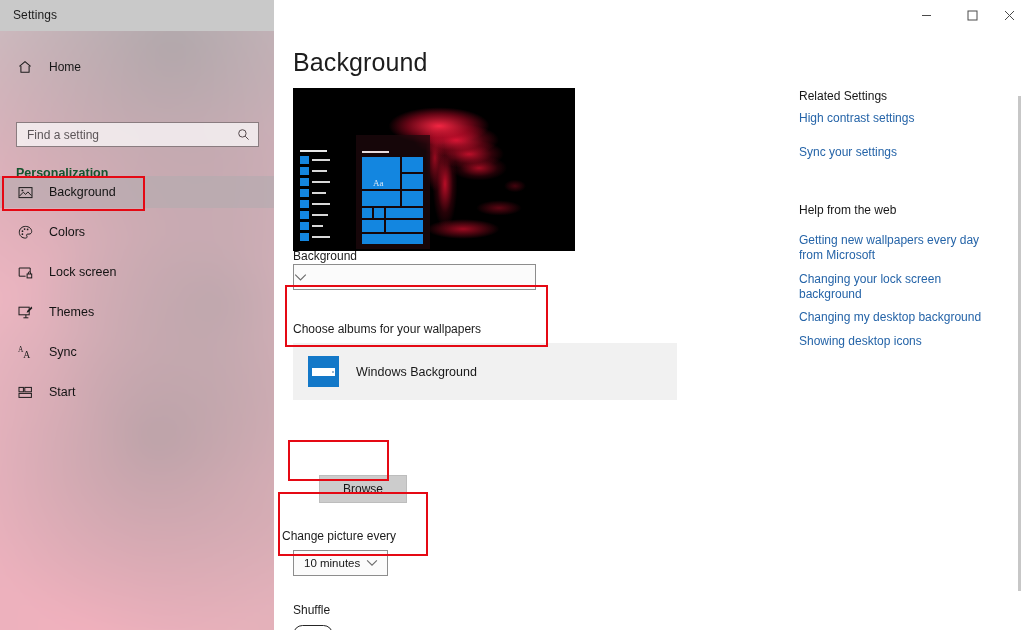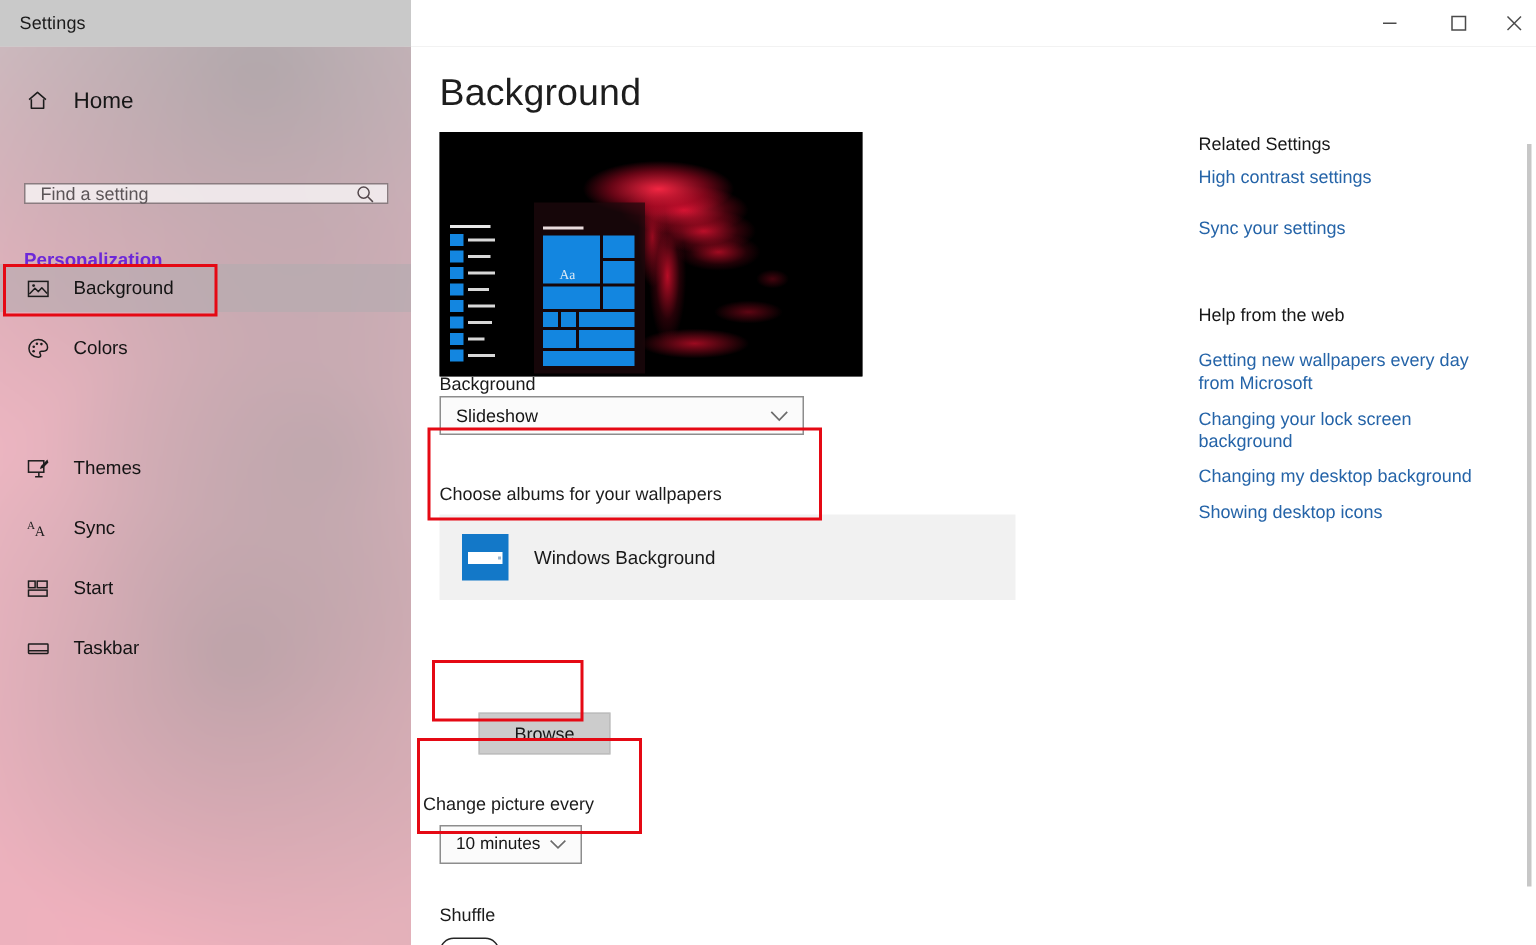--- a/index.html
+++ b/index.html
@@ -88,44 +88,44 @@
     filter: blur(10px);
   }
 
   #home-row {
     position: absolute;
     left: 0; top: 20px;
     width: 274px; height: 32px;
     display: flex; align-items: center;
   }
   #home-icon { margin-left: 16px; width: 18px; display: flex; align-items: center; justify-content: center; }
-  #home-label { margin-left: 15px; font-size: 15px; color: #161616; }
+  #home-label { margin-left: 15px; font-size: 12px; color: #161616; }
 
   #search-box {
     position: absolute;
     left: 16px; top: 91px;
-    width: 243px; height: 14px;
+    width: 243px; height: 25px;
     background: rgba(250,247,248,.78);
     border: 1px solid #8a7c80;
     display: flex; align-items: center;
   }
   #search-input-text {
     margin-left: 10px;
     font-size: 12px;
     color: #5c5558;
     flex: 1;
   }
   #search-icon { margin-right: 8px; display: flex; align-items: center; }
 
   #section-label {
     position: absolute;
     left: 16px; top: 135px;
     font-size: 12.5px;
     font-weight: bold;
-    color: #6d28d9;
+    color: #14532d;
   }
 
   .nav-item {
     position: absolute;
     left: 0;
     width: 274px;
     height: 32px;
     display: flex;
     align-items: center;
   }
@@ -396,20 +396,30 @@
           <path d="M7.5 1.4 C3.9 1.4 1.3 4 1.3 7.3 C1.3 10.6 3.9 13.1 7.5 13.1 C8.6 13.1 9.1 12.4 9.1 11.8 C9.1 11.1 8.5 10.7 8.5 10.1 C8.5 9.5 9 9.1 9.7 9.1 L11 9.1 C12.6 9.1 13.7 8 13.7 6.5 C13.7 3.7 11 1.4 7.5 1.4 Z" fill="none" stroke="#1c1c1c" stroke-width="1"></path>
           <circle cx="4.5" cy="6.2" r=".85" fill="#1c1c1c"></circle>
           <circle cx="6.6" cy="4.1" r=".85" fill="#1c1c1c"></circle>
           <circle cx="9.6" cy="4.4" r=".85" fill="#1c1c1c"></circle>
           <circle cx="4.4" cy="9.2" r=".85" fill="#1c1c1c"></circle>
         </svg>
       </span>
       <span class="nav-label">Colors</span>
     </div>
 
+    <div class="nav-item" style="top:225px">
+      <span class="nav-icon">
+        <svg width="15" height="15" viewBox="0 0 15 15">
+          <path d="M1.2 3 H12.2 V7.3 M1.2 3 V11.2 H7.6" fill="none" stroke="#1c1c1c" stroke-width="1"></path>
+          <rect x="9.1" y="9" width="4.6" height="3.9" fill="none" stroke="#1c1c1c" stroke-width="1"></rect>
+          <path d="M10.3 9 V7.9 A1.1 1.1 0 0 1 12.5 7.9 V9" fill="none" stroke="#1c1c1c" stroke-width="1"></path>
+        </svg>
+      </span>
+      <span class="nav-label">Lock screen</span>
+    </div>
 
     <div class="nav-item" style="top:265px">
       <span class="nav-icon">
         <svg width="15" height="15" viewBox="0 0 15 15">
           <rect x="1" y="2.2" width="10.2" height="7.6" fill="none" stroke="#1c1c1c" stroke-width="1"></rect>
           <path d="M5.4 12.8 H10.4" stroke="#1c1c1c" stroke-width="1"></path>
           <path d="M7.9 9.8 V12.8" stroke="#1c1c1c" stroke-width="1"></path>
           <path d="M13.6 1.4 L9.3 5.7 L8.6 7.7 L10.6 7 L14.3 3.3 Z" fill="#1c1c1c"></path>
         </svg>
       </span>
@@ -430,29 +440,20 @@
       <span class="nav-icon">
         <svg width="15" height="15" viewBox="0 0 15 15">
           <rect x="1" y="2.4" width="4.4" height="4.4" fill="none" stroke="#1c1c1c" stroke-width="1"></rect>
           <rect x="6.8" y="2.4" width="6.6" height="4.4" fill="none" stroke="#1c1c1c" stroke-width="1"></rect>
           <rect x="1" y="8.4" width="12.4" height="4" fill="none" stroke="#1c1c1c" stroke-width="1"></rect>
         </svg>
       </span>
       <span class="nav-label">Start</span>
     </div>
 
-    <div class="nav-item" style="top:385px">
-      <span class="nav-icon">
-        <svg width="15" height="15" viewBox="0 0 15 15">
-          <rect x="1" y="4.4" width="13" height="6.2" rx=".4" fill="none" stroke="#1c1c1c" stroke-width="1"></rect>
-          <line x1="1" y1="8.9" x2="14" y2="8.9" stroke="#1c1c1c" stroke-width="1"></line>
-        </svg>
-      </span>
-      <span class="nav-label">Taskbar</span>
-    </div>
   </div>
 
   <div id="content">
 
     <div id="page-title">Background</div>
 
     <div id="preview">
       <div id="pv-ribbon"></div>
 
       <div id="pv-applist-top"></div>
@@ -503,21 +504,20 @@
       <div class="pv-tile" style="left:81px; top:120px; width:10px; height:10px;"></div>
       <div class="pv-tile" style="left:93px; top:120px; width:37px; height:10px;"></div>
       <div class="pv-tile" style="left:69px; top:132px; width:22px; height:12px;"></div>
       <div class="pv-tile" style="left:93px; top:132px; width:37px; height:12px;"></div>
       <div class="pv-tile" style="left:69px; top:146px; width:61px; height:10px;"></div>
       <div id="pv-aa">Aa</div>
     </div>
 
     <div class="field-label" id="lbl-background">Background</div>
     <div class="combo" id="combo-background">
-      <span class="combo-value">Slideshow</span>
       <span class="combo-arrow">
         <svg width="13" height="9" viewBox="0 0 13 9">
             <path d="M1.2 1.6 L6.5 7 L11.8 1.6" fill="none" stroke="#6c6c6c" stroke-width="1.15"></path>
           </svg>
       </span>
     </div>
 
     <div class="field-label" id="lbl-albums">Choose albums for your wallpapers</div>
     <div id="album-row">
       <span id="album-icon">

